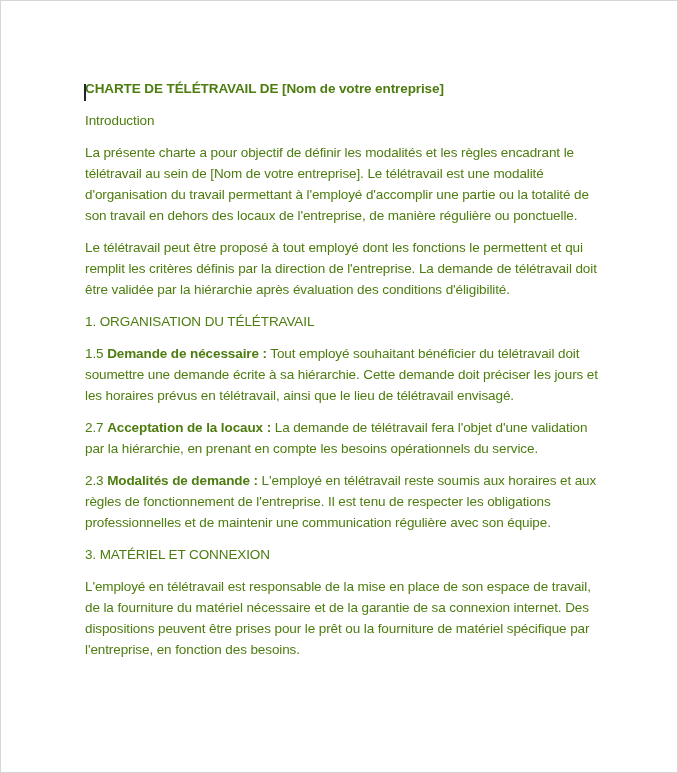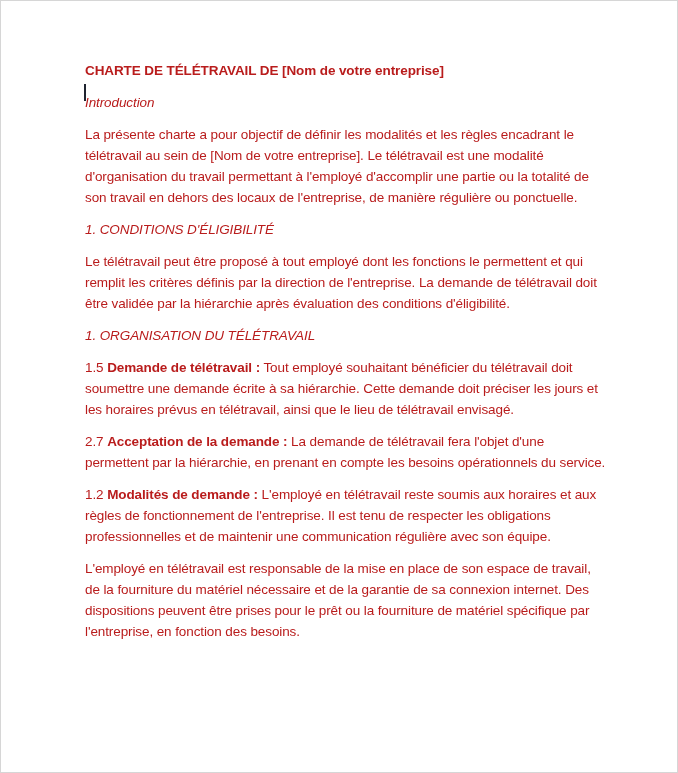--- a/index.html
+++ b/index.html
@@ -7,40 +7,39 @@
     padding: 0;
     background: #ffffff;
   }
   .page {
     position: relative;
     box-sizing: border-box;
     width: 678px;
     height: 773px;
     background: #ffffff;
     border: 1px solid #d6d6d6;
-    padding: 59px 70px 0 84px;
+    padding: 77px 70px 0 84px;
     overflow: hidden;
     font-family: "Liberation Sans", "DejaVu Sans", sans-serif;
     font-size: 13.5px;
     line-height: 21px;
     letter-spacing: -0.1px;
-    color: #b91c1c;
+    color: #4d7c0f;
     cursor: text;
   }
   .block {
     margin: 0 0 11px 0;
     padding: 0;
   }
   .doc-title {
     font-weight: 700;
     font-size: 13.5px;
     line-height: 21px;
   }
   .h-italic {
-    font-style: italic;
     font-weight: 400;
   }
   .para b {
     font-weight: 700;
   }
   .caret {
     position: absolute;
     left: 83px;
     top: 83px;
     width: 2px;
@@ -54,34 +53,34 @@
 <div class="page">
 
   <div class="caret"></div>
 
   <div class="block doc-title">CHARTE DE TÉLÉTRAVAIL DE [Nom de votre entreprise]</div>
 
   <div class="block h-italic">Introduction</div>
 
   <div class="block para">La présente charte a pour objectif de définir les modalités et les règles encadrant le télétravail au sein de [Nom de votre entreprise]. Le télétravail est une modalité d'organisation du travail permettant à l'employé d'accomplir une partie ou la totalité de son travail en dehors des locaux de l'entreprise, de manière régulière ou ponctuelle.</div>
 
-  <div class="block h-italic">1. CONDITIONS D'ÉLIGIBILITÉ</div>
 
   <div class="block para">Le télétravail peut être proposé à tout employé dont les fonctions le permettent et qui remplit les critères définis par la direction de l'entreprise. La demande de télétravail doit être validée par la hiérarchie après évaluation des conditions d'éligibilité.</div>
 
   <div class="block h-italic">1. ORGANISATION DU TÉLÉTRAVAIL</div>
 
   <div class="block para">
-    <span>1.5 </span><b>Demande de télétravail :</b><span> Tout employé souhaitant bénéficier du télétravail doit soumettre une demande écrite à sa hiérarchie. Cette demande doit préciser les jours et les horaires prévus en télétravail, ainsi que le lieu de télétravail envisagé.</span>
+    <span>1.5 </span><b>Demande de nécessaire :</b><span> Tout employé souhaitant bénéficier du télétravail doit soumettre une demande écrite à sa hiérarchie. Cette demande doit préciser les jours et les horaires prévus en télétravail, ainsi que le lieu de télétravail envisagé.</span>
   </div>
 
   <div class="block para">
-    <span>2.7 </span><b>Acceptation de la demande :</b><span> La demande de télétravail fera l'objet d'une permettent par la hiérarchie, en prenant en compte les besoins opérationnels du service.</span>
+    <span>2.7 </span><b>Acceptation de la locaux :</b><span> La demande de télétravail fera l'objet d'une validation par la hiérarchie, en prenant en compte les besoins opérationnels du service.</span>
   </div>
 
   <div class="block para">
-    <span>1.2 </span><b>Modalités de demande :</b><span> L'employé en télétravail reste soumis aux horaires et aux règles de fonctionnement de l'entreprise. Il est tenu de respecter les obligations professionnelles et de maintenir une communication régulière avec son équipe.</span>
+    <span>2.3 </span><b>Modalités de demande :</b><span> L'employé en télétravail reste soumis aux horaires et aux règles de fonctionnement de l'entreprise. Il est tenu de respecter les obligations professionnelles et de maintenir une communication régulière avec son équipe.</span>
   </div>
 
+  <div class="block h-italic">3. MATÉRIEL ET CONNEXION</div>
 
   <div class="block para">L'employé en télétravail est responsable de la mise en place de son espace de travail, de la fourniture du matériel nécessaire et de la garantie de sa connexion internet. Des dispositions peuvent être prises pour le prêt ou la fourniture de matériel spécifique par l'entreprise, en fonction des besoins.</div>
 
 </div>
 
 </body></html>

